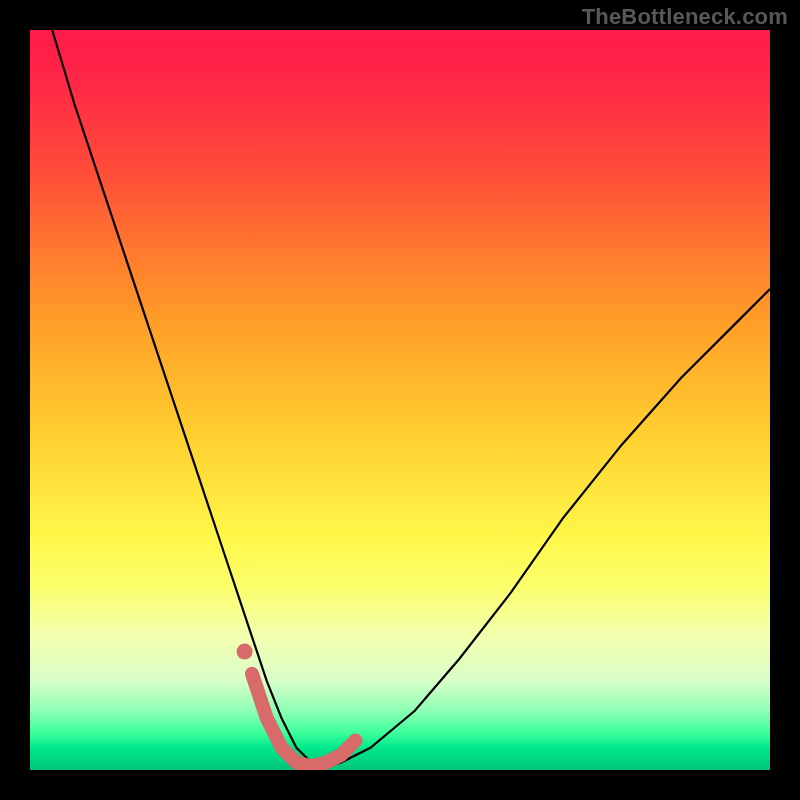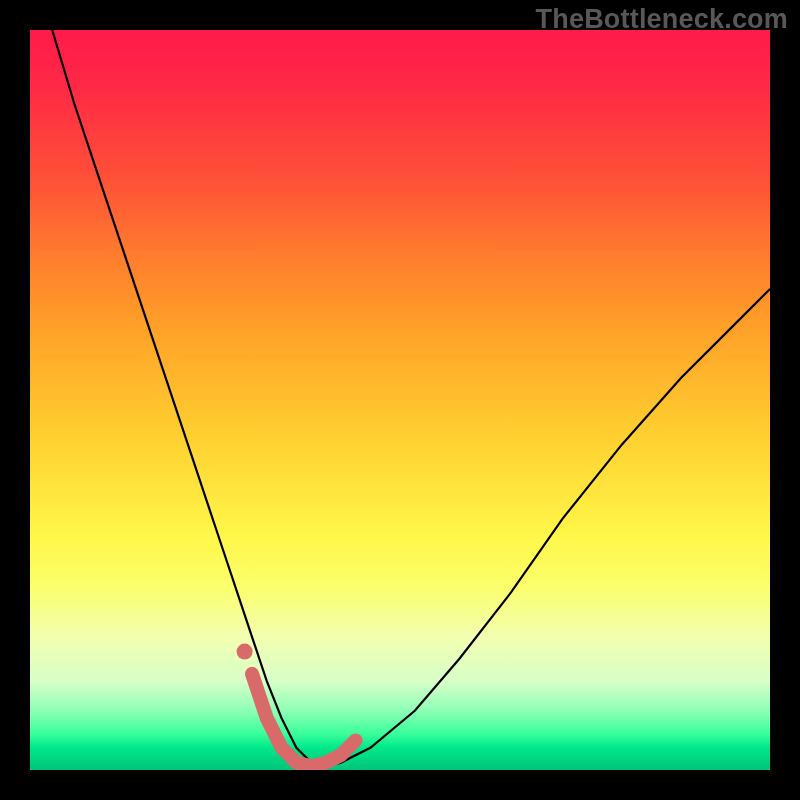--- a/index.html
+++ b/index.html
@@ -15,21 +15,21 @@
     position: relative;
     width: 800px;
     height: 800px;
     background: #000;
   }
   .watermark {
     position: absolute;
     top: 4px;
     right: 12px;
     color: #585858;
-    font-size: 27px;
+    font-size: 22px;
     font-weight: 600;
     letter-spacing: 0.2px;
     z-index: 10;
   }
   .plot-area {
     position: absolute;
     left: 30px;
     top: 30px;
     width: 740px;
     height: 740px;

